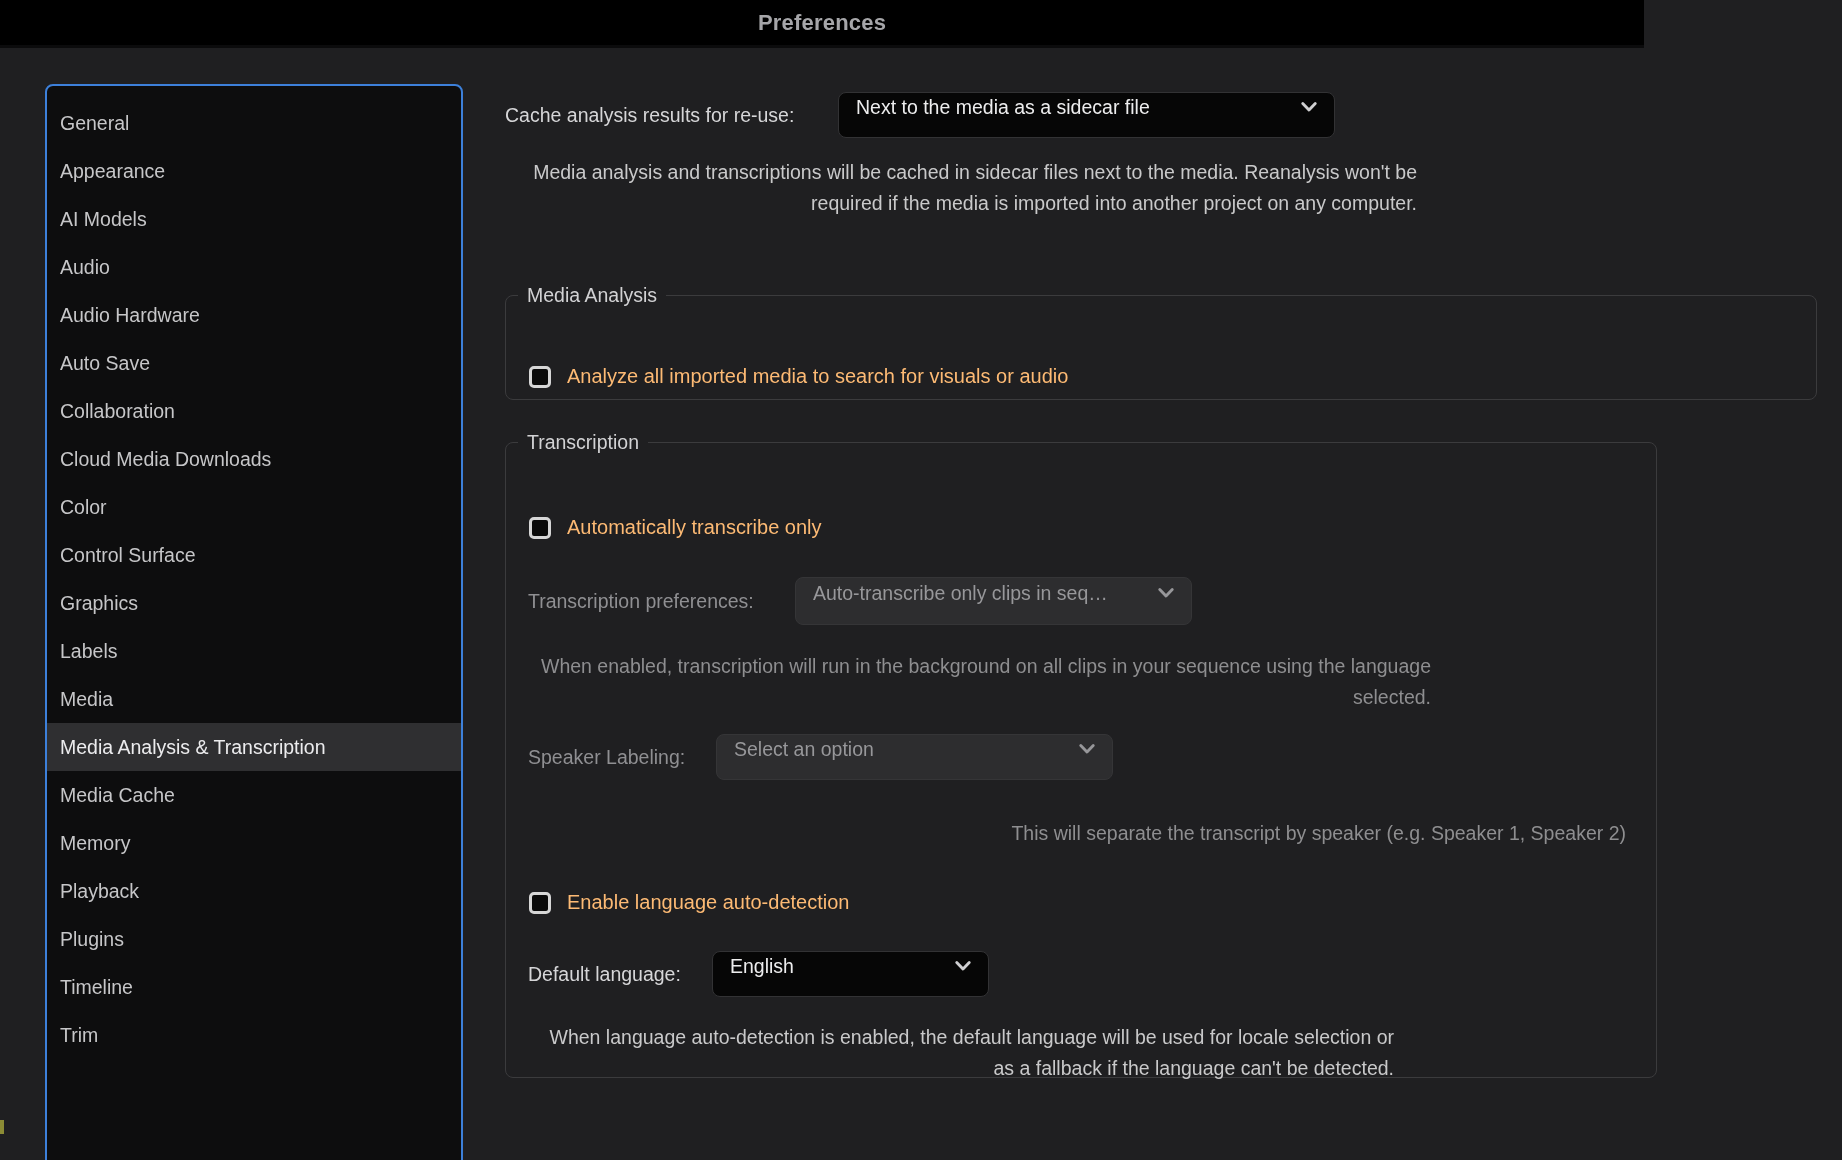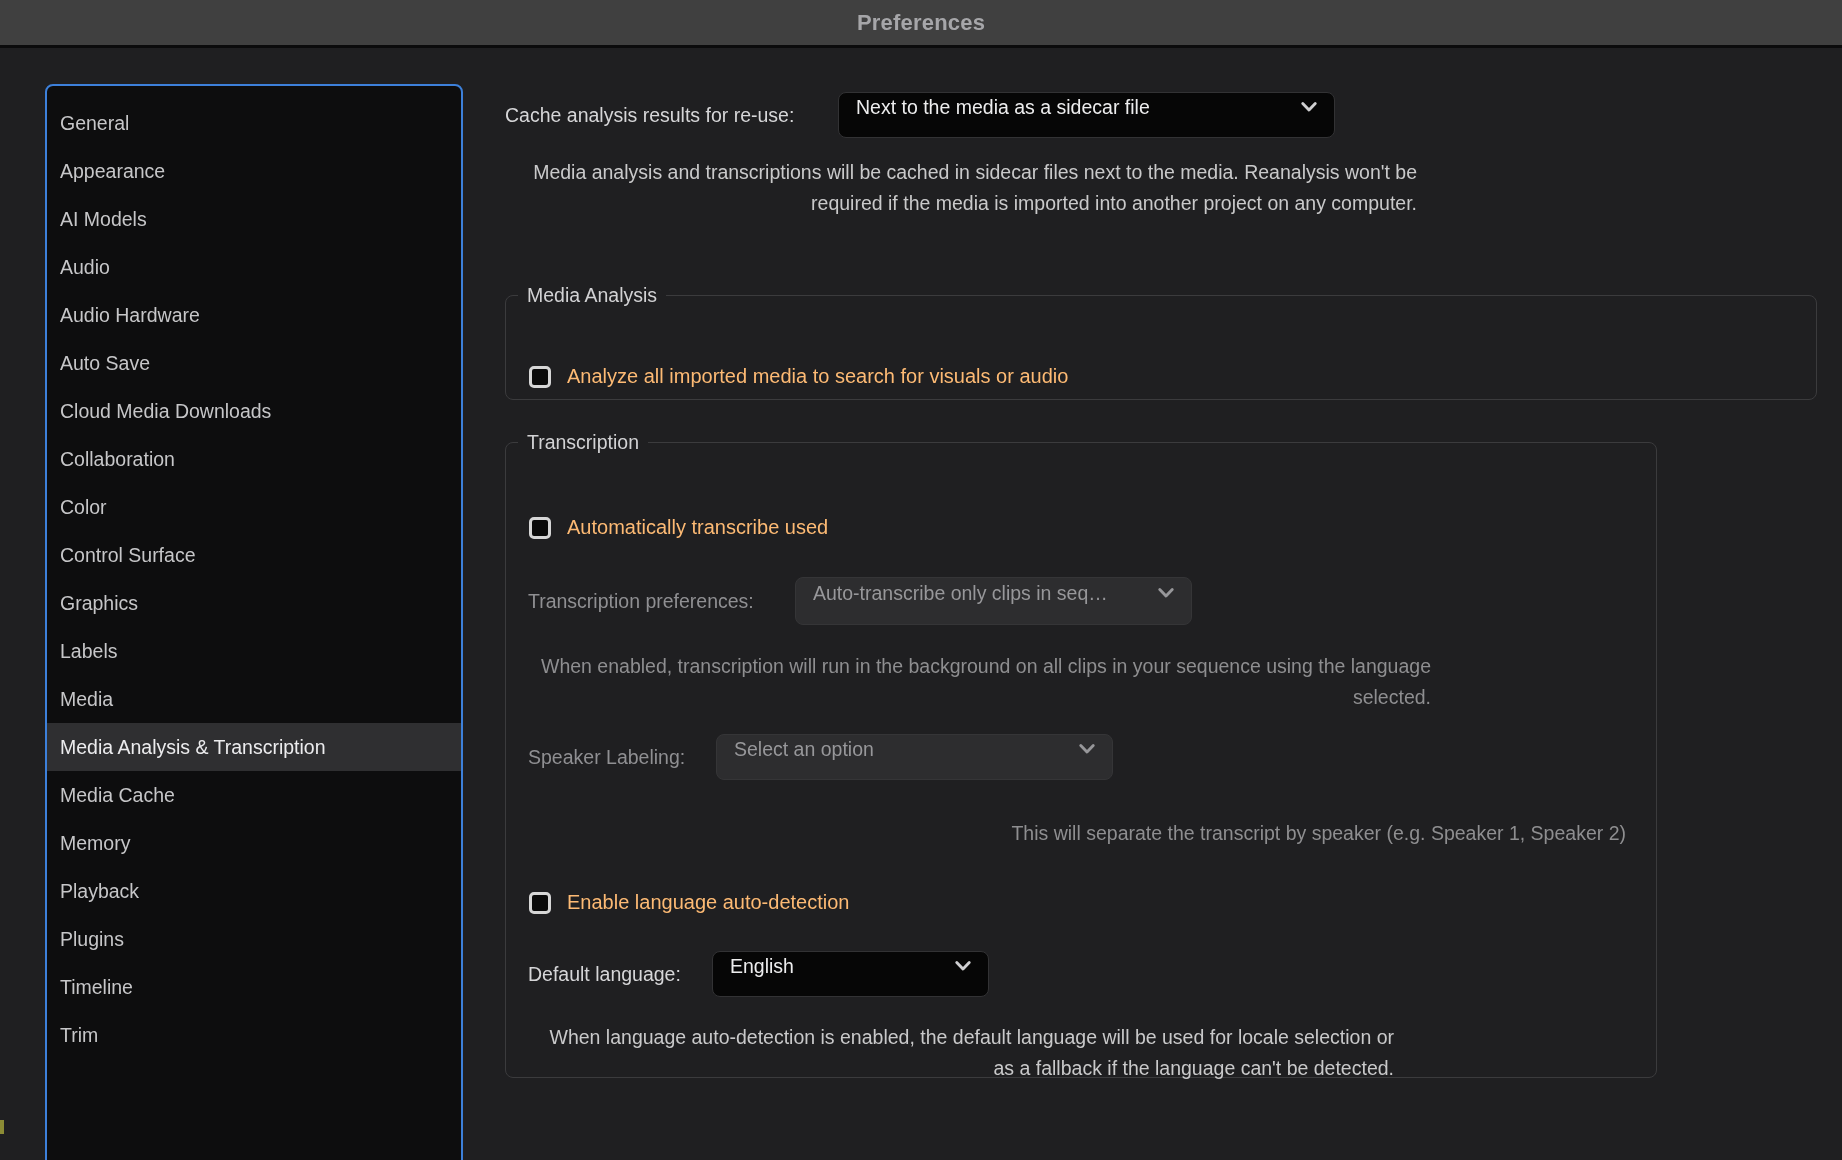--- a/index.html
+++ b/index.html
@@ -6,22 +6,22 @@
   html,body { width:1842px; height:1160px; overflow:hidden; }
   body {
     background:#1f1f21;
     font-family:"Liberation Sans", sans-serif;
     -webkit-font-smoothing:antialiased;
     position:relative;
   }
 
   
   .titlebar {
-    position:absolute; left:0; top:0; width:1842px; height:48px;
-    background:#404040; border-bottom:3px solid #0b0b0c;
+    position:absolute; left:0; top:0; width:1644px; height:48px;
+    background:#000000; border-bottom:3px solid #0b0b0c;
     display:flex; align-items:center; justify-content:center;
   }
   .titlebar .title {
     font-size:22px; font-weight:700; color:#a6a6a9; letter-spacing:.2px;
   }
 
   
   .sidebar {
     position:absolute; left:45px; top:84px; width:418px; height:1110px;
     background:#0d0d0e; border:2px solid #3d80da; border-radius:8px;
@@ -124,24 +124,24 @@
     <div class="sidebar-item">
       <span>Audio</span>
     </div>
     <div class="sidebar-item">
       <span>Audio Hardware</span>
     </div>
     <div class="sidebar-item">
       <span>Auto Save</span>
     </div>
     <div class="sidebar-item">
+      <span>Collaboration</span>
+    </div>
+    <div class="sidebar-item">
       <span>Cloud Media Downloads</span>
-    </div>
-    <div class="sidebar-item">
-      <span>Collaboration</span>
     </div>
     <div class="sidebar-item">
       <span>Color</span>
     </div>
     <div class="sidebar-item">
       <span>Control Surface</span>
     </div>
     <div class="sidebar-item">
       <span>Graphics</span>
     </div>
@@ -196,21 +196,21 @@
       <span class="checkbox"></span>
       <span class="cb-label">Analyze all imported media to search for visuals or audio</span>
     </div>
   </fieldset>
 
   <fieldset id="fs-transcription">
     <legend>Transcription</legend>
 
     <div class="cb-row" id="tr-cb-row">
       <span class="checkbox"></span>
-      <span class="cb-label">Automatically transcribe used</span>
+      <span class="cb-label">Automatically transcribe only</span>
     </div>
 
     <div class="field-label dim" id="pref-label">Transcription preferences:</div>
     <div class="dd disabled" id="pref-dd">
       <span class="dd-value">Auto-transcribe only clips in seq…</span>
       <span class="chev">
         <svg width="20" height="20" viewBox="0 0 16 16">
             <path d="M3 5.2 L8 10.4 L13 5.2" fill="none" stroke="currentColor" stroke-width="2.3" stroke-linecap="round" stroke-linejoin="round"></path>
           </svg>
       </span>

